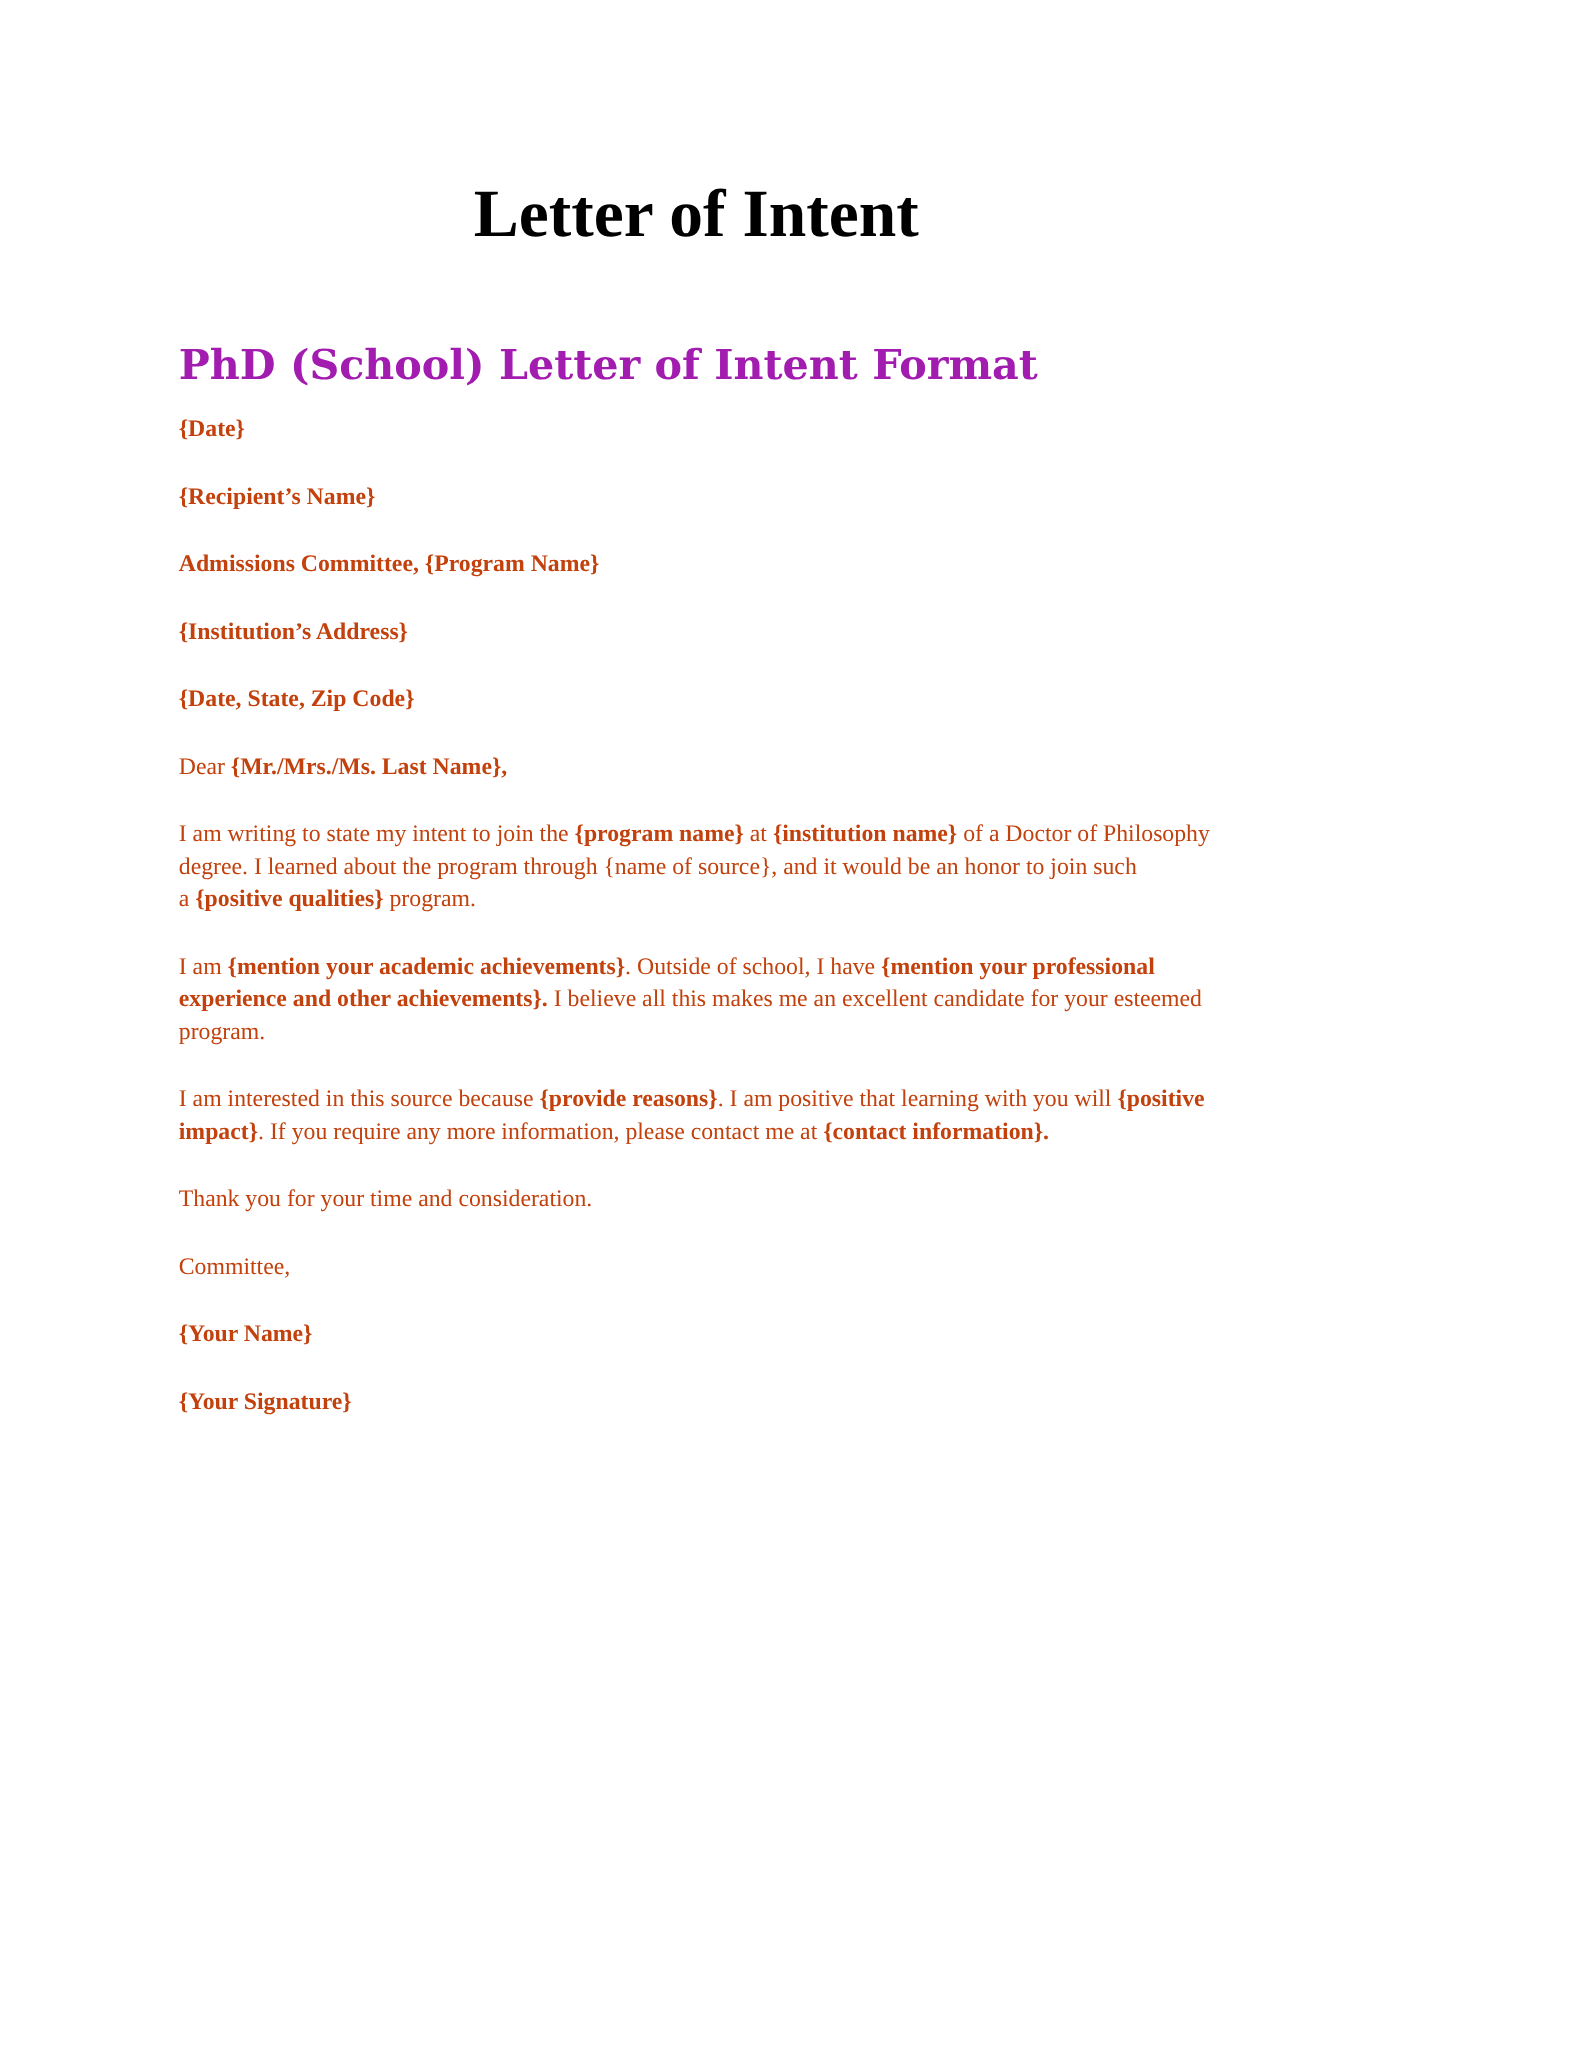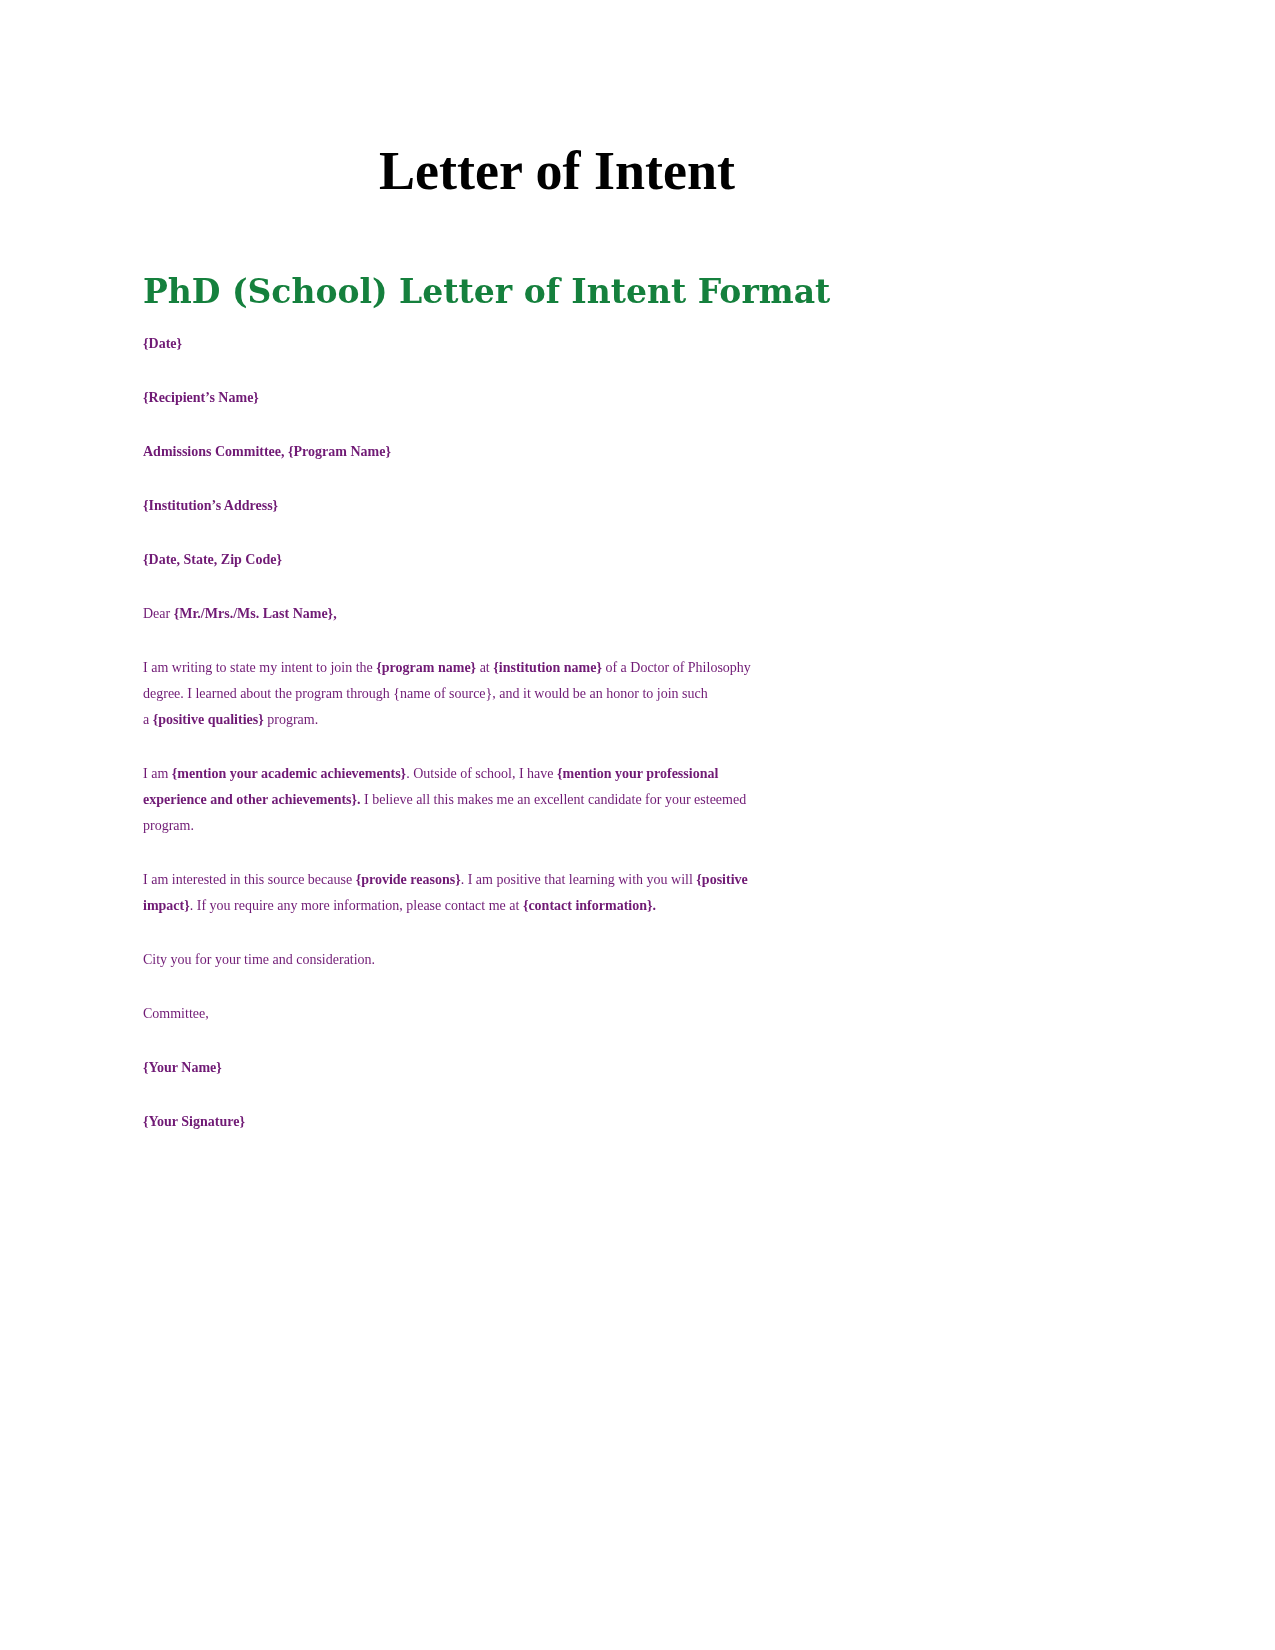--- a/index.html
+++ b/index.html
@@ -24,27 +24,27 @@
     font-size: 54px;
     line-height: 62px;
     color: #000000;
   }
   .doc-heading {
     margin: 0 0 19px 0;
     font-family: "DejaVu Serif", serif;
     font-weight: 700;
     font-size: 33px;
     line-height: 40px;
-    color: #15803d;
+    color: #a21caf;
   }
   .letter-body {
     font-family: "Liberation Serif", serif;
-    font-size: 14px;
+    font-size: 19px;
     line-height: 26px;
-    color: #701a75;
+    color: #c2410c;
   }
   .para {
     margin: 0 0 28px 0;
   }
   .b {
     font-weight: 700;
   }
 </style>
 </head>
 <body>
@@ -57,18 +57,18 @@
   <div class="letter-body">
       <p class="para"><span class="b">{Date}</span></p>
       <p class="para"><span class="b">{Recipient’s Name}</span></p>
       <p class="para"><span class="b">Admissions Committee, {Program Name}</span></p>
       <p class="para"><span class="b">{Institution’s Address}</span></p>
       <p class="para"><span class="b">{Date, State, Zip Code}</span></p>
       <p class="para"><span>Dear </span><span class="b">{Mr./Mrs./Ms. Last Name},</span></p>
       <p class="para"><span>I am writing to state my intent to join the </span><span class="b">{program name}</span><span> at </span><span class="b">{institution name}</span><span> of a Doctor of Philosophy</span><br><span>degree. I learned about the program through {name of source}, and it would be an honor to join such</span><br><span>a </span><span class="b">{positive qualities}</span><span> program.</span></p>
       <p class="para"><span>I am </span><span class="b">{mention your academic achievements}</span><span>. Outside of school, I have </span><span class="b">{mention your professional</span><br><span class="b">experience and other achievements}.</span><span> I believe all this makes me an excellent candidate for your esteemed</span><br><span>program.</span></p>
       <p class="para"><span>I am interested in this source because </span><span class="b">{provide reasons}</span><span>. I am positive that learning with you will </span><span class="b">{positive</span><br><span class="b">impact}</span><span>. If you require any more information, please contact me at </span><span class="b">{contact information}.</span></p>
-      <p class="para"><span>City you for your time and consideration.</span></p>
+      <p class="para"><span>Thank you for your time and consideration.</span></p>
       <p class="para"><span>Committee,</span></p>
       <p class="para"><span class="b">{Your Name}</span></p>
       <p class="para"><span class="b">{Your Signature}</span></p>
     </div>
 </div>
 
 </body></html>

